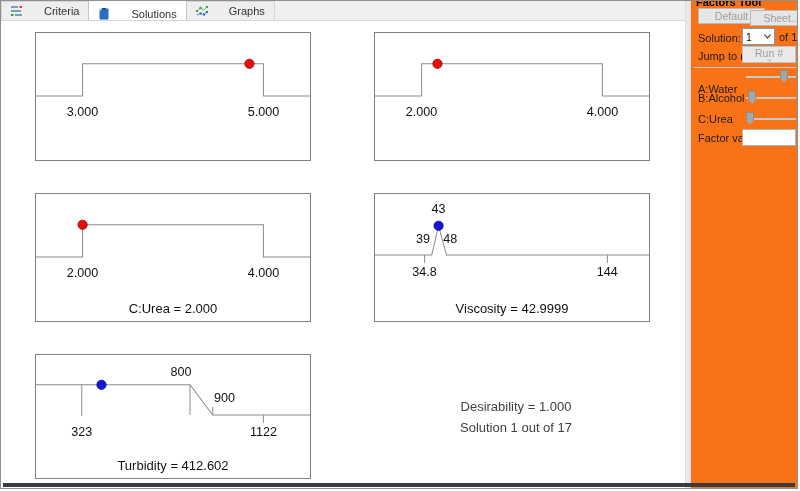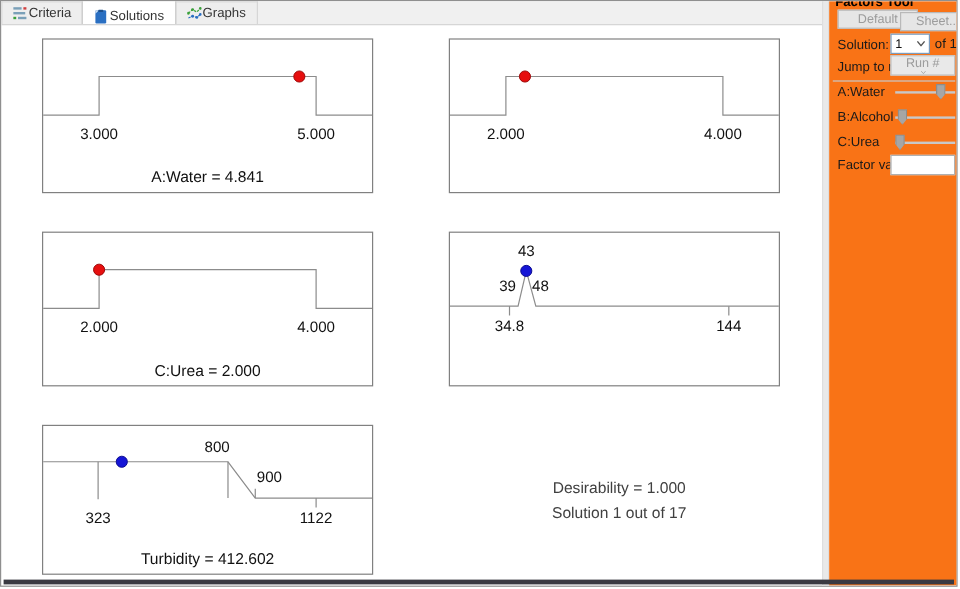--- a/index.html
+++ b/index.html
@@ -2,21 +2,21 @@
 <html><head>
 <meta charset="utf-8">
 <style>
   * { margin:0; padding:0; box-sizing:border-box; }
   html,body { width:800px; height:491px; font-family:"Liberation Sans",sans-serif; background:#fff; }
   .window { position:relative; width:798px; height:489px; border:1px solid #8f8f8f; background:#fff; overflow:hidden; }
 
   
   .tabbar { position:absolute; left:0; top:0; width:684px; height:20px; background:#f0f0f0;
             border-bottom:1px solid #d6d6d6; display:flex; align-items:flex-end; }
-  .tab { display:flex; align-items:center; gap:1px; height:19px; padding:0 9px; font-size:11px; color:#333;
+  .tab { display:flex; align-items:center; gap:21px; height:19px; padding:0 9px; font-size:11px; color:#333;
          border:1px solid #d6d6d6; border-bottom:none; background:#eee; cursor:default; position:relative; }
   .tab + .tab { margin-left:-1px; }
   .tab.active { background:#fff; height:20px; z-index:2; border-color:#c4c4c4;align-items:flex-end; }
   .tab .ticon { width:12px; height:12px; flex:0 0 auto; }
 
   
   .plot { position:absolute; background:#fff; border:1px solid #808080; }
   .plot svg { position:absolute; left:0; top:0; width:100%; height:100%; overflow:visible; }
   .plot-caption { position:absolute; left:0; right:0; bottom:5px; text-align:center; font-size:13px; color:#111; }
   #plot0 { left:34px; top:31px; width:276px; height:129px; }
@@ -96,21 +96,20 @@
     </div>
   </div>
 
   <div class="plot" id="plot0">
     <svg viewBox="0 0 272 125">
         <polyline points="0,62 46.24,62 46.24,30 225.76,30 225.76,62 272,62" fill="none" stroke="#8c8c8c" stroke-width="1"></polyline>
         <text x="46.24" y="78.5" text-anchor="middle" dominant-baseline="middle" style="font-family:&quot;Liberation Sans&quot;,sans-serif;font-size:12.5px;fill:#111">3.000</text>
         <text x="225.76" y="78.5" text-anchor="middle" dominant-baseline="middle" style="font-family:&quot;Liberation Sans&quot;,sans-serif;font-size:12.5px;fill:#111">5.000</text>
         <circle cx="211.888" cy="30" r="4.6" fill="#e60f0f" stroke="#9c0606" stroke-width="0.8"></circle>
       </svg>
-    <div class="plot-caption">A:Water = 4.841</div>
   </div>
   <div class="plot" id="plot1">
     <svg viewBox="0 0 272 125">
         <polyline points="0,62 46.24,62 46.24,30 225.76,30 225.76,62 272,62" fill="none" stroke="#8c8c8c" stroke-width="1"></polyline>
         <text x="46.24" y="78.5" text-anchor="middle" dominant-baseline="middle" style="font-family:&quot;Liberation Sans&quot;,sans-serif;font-size:12.5px;fill:#111">2.000</text>
         <text x="225.76" y="78.5" text-anchor="middle" dominant-baseline="middle" style="font-family:&quot;Liberation Sans&quot;,sans-serif;font-size:12.5px;fill:#111">4.000</text>
         <circle cx="62.016000000000005" cy="30" r="4.6" fill="#e60f0f" stroke="#9c0606" stroke-width="0.8"></circle>
       </svg>
   </div>
   <div class="plot" id="plot2">
@@ -127,20 +126,21 @@
         <polyline points="0,60.125 56.303999999999995,60.125 63.104000000000006,31 70.992,60.125 272,60.125" fill="none" stroke="#8c8c8c" stroke-width="1"></polyline>
         <polyline points="49.232,60.125 49.232,67.875" fill="none" stroke="#8c8c8c" stroke-width="1"></polyline>
         <polyline points="230.656,60.125 230.656,67.875" fill="none" stroke="#8c8c8c" stroke-width="1"></polyline>
         <text x="63.104000000000006" y="15.5" text-anchor="middle" dominant-baseline="middle" style="font-family:&quot;Liberation Sans&quot;,sans-serif;font-size:12.5px;fill:#111">43</text>
         <text x="47.599999999999994" y="44.625" text-anchor="middle" dominant-baseline="middle" style="font-family:&quot;Liberation Sans&quot;,sans-serif;font-size:12.5px;fill:#111">39</text>
         <text x="74.80000000000001" y="44.625" text-anchor="middle" dominant-baseline="middle" style="font-family:&quot;Liberation Sans&quot;,sans-serif;font-size:12.5px;fill:#111">48</text>
         <text x="49.232" y="77.5" text-anchor="middle" dominant-baseline="middle" style="font-family:&quot;Liberation Sans&quot;,sans-serif;font-size:12.5px;fill:#111">34.8</text>
         <text x="230.656" y="77.5" text-anchor="middle" dominant-baseline="middle" style="font-family:&quot;Liberation Sans&quot;,sans-serif;font-size:12.5px;fill:#111">144</text>
         <circle cx="63.104000000000006" cy="31" r="4.6" fill="#1515d6" stroke="#0a0a8e" stroke-width="0.8"></circle>
       </svg>
+    <div class="plot-caption">Viscosity = 42.9999</div>
   </div>
   <div class="plot" id="plot4">
     <svg viewBox="0 0 272 121">
         <polyline points="0,29.04 152.864,29.04 175.44,59.048 272,59.048" fill="none" stroke="#8c8c8c" stroke-width="1"></polyline>
         <polyline points="152.864,29.04 152.864,59.048" fill="none" stroke="#8c8c8c" stroke-width="1"></polyline>
         <polyline points="45.424,29.04 45.424,60.016" fill="none" stroke="#8c8c8c" stroke-width="1"></polyline>
         <polyline points="175.44,51.304 175.44,59.048" fill="none" stroke="#8c8c8c" stroke-width="1"></polyline>
         <polyline points="225.76,59.048 225.76,66.792" fill="none" stroke="#8c8c8c" stroke-width="1"></polyline>
         <text x="143.888" y="17.424" text-anchor="middle" dominant-baseline="middle" style="font-family:&quot;Liberation Sans&quot;,sans-serif;font-size:12.5px;fill:#111">800</text>
         <text x="187.136" y="42.592" text-anchor="middle" dominant-baseline="middle" style="font-family:&quot;Liberation Sans&quot;,sans-serif;font-size:12.5px;fill:#111">900</text>
@@ -175,21 +175,21 @@
     <span class="plabel" style="top:49px">Jump to run:</span>
     <span class="dropdown disabled" id="dd-jump">
       <span>Run #</span>
       <svg width="7" height="5" viewBox="0 0 7 5">
         <polyline points="0.5,0.5 3.5,4 6.5,0.5" fill="none" stroke="#a5a5a5" stroke-width="1.2"></polyline>
       </svg>
     </span>
 
     <div class="panel-divider"></div>
 
-    <span class="plabel" style="top:70px">A:Water</span>
+    <span class="plabel" style="top:82px">A:Water</span>
     <div class="slider-track" style="top:75px">
       <div class="slider-thumb" style="left: calc(76% - 4px);"></div>
     </div>
 
     <span class="plabel" style="top:91px">B:Alcohol</span>
     <div class="slider-track" style="top:96px">
       <div class="slider-thumb" style="left: calc(12% - 4px);"></div>
     </div>
 
     <span class="plabel" style="top:112px">C:Urea</span>

